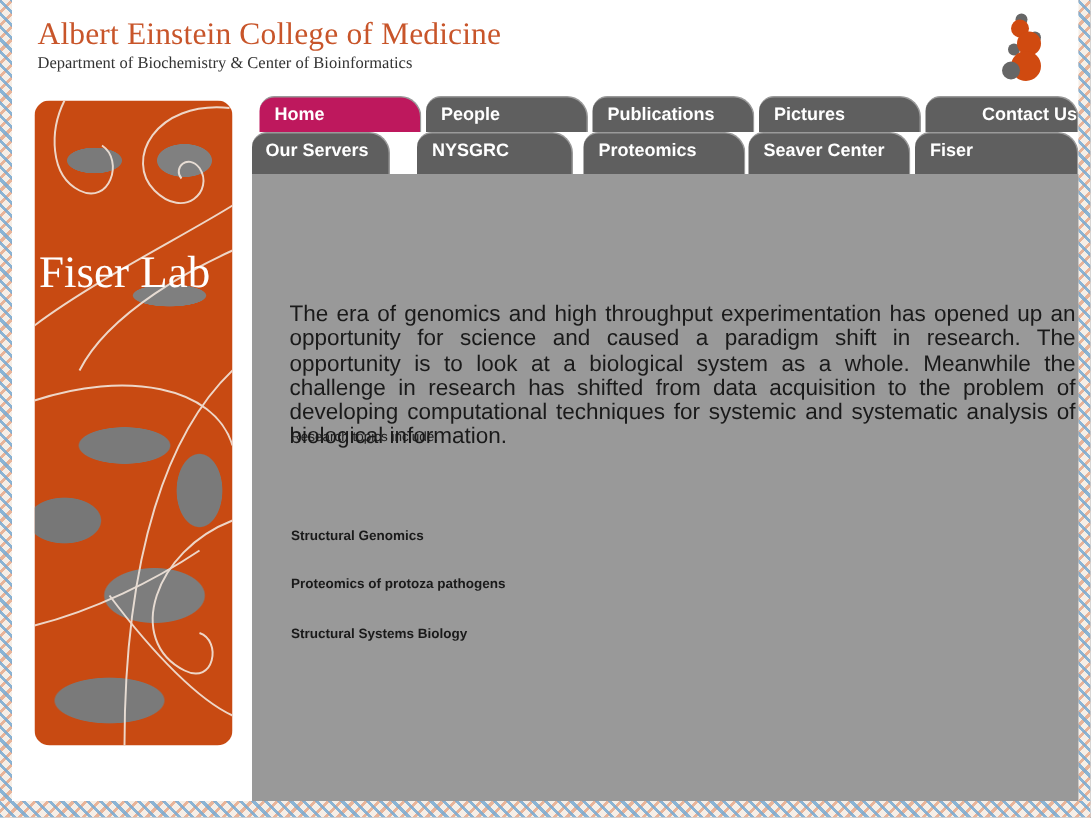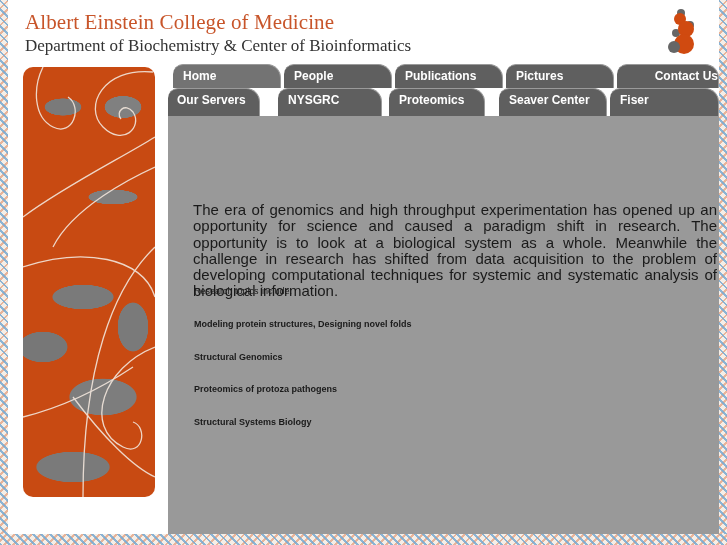--- a/index.html
+++ b/index.html
@@ -20,21 +20,21 @@
     .pat-right { right:0; top:0; width:8px; height:545px; }
     .pat-bottom { left:0; bottom:0; width:727px; height:11px; }
 
     .header-title {
       position:absolute; left:25px; top:10px;
       font-family:"Liberation Serif", serif; font-size:21px; color:#c8552a;
       letter-spacing:0.1px;
     }
     .header-sub {
       position:absolute; left:25px; top:36px;
-      font-family:"Liberation Serif", serif; font-size:17px; color:#333333;
+      font-family:"Liberation Serif", serif; font-size:11px; color:#333333;
     }
     .logo { position:absolute; left:662px; top:6px; width:40px; height:50px; }
 
     
     .banner {
       position:absolute; left:23px; top:67px; width:132px; height:430px;
       border-radius:10px; overflow:hidden;
       background-color:#c84a12;
       background-image:
         radial-gradient(ellipse 30px 14px at 40px 40px, #7a7a7a 60%, transparent 62%),
@@ -55,21 +55,21 @@
 
     
     .tab {
       position:absolute; height:24px; box-sizing:border-box;
       background:#5f5f5f; color:#ffffff;
       border-top-left-radius:10px; border-top-right-radius:14px;
       border-top:1px solid #9a9a9a; border-right:1px solid #9a9a9a;
       font-size:12px; font-weight:bold; padding:4px 0 0 10px;
       white-space:nowrap; cursor:pointer;
     }
-    .tab.active { background:#737373; }
+    .tab.active { background:#be185d; }
     .row1 { top:64px; }
     .row2 { top:88px; height:28px; }
 
     
     .content {
       position:absolute; left:168px; top:116px; width:551px; height:418px;
       background:#999999;
     }
     .content-heading {
       position:absolute; left:26px; top:43px;
@@ -115,20 +115,21 @@
       <path d="M130,5 C80,0 60,40 80,60 C100,80 120,60 110,45 C102,35 92,45 98,52"></path>
       <path d="M0,150 C40,120 100,90 132,70"></path>
       <path d="M30,180 C50,140 110,110 132,100"></path>
       <path d="M0,200 C60,180 120,190 132,230"></path>
       <path d="M60,430 C60,300 90,220 132,180"></path>
       <path d="M0,350 C40,340 80,320 110,300"></path>
       <path d="M132,280 C80,300 60,360 100,380 C120,390 125,360 110,355"></path>
       <path d="M50,330 C80,370 110,400 132,410"></path>
     </g>
   </svg>
+  <div class="banner-title">Fiser Lab</div>
 </div>
 
 <div class="tab row1 active" style="left:173px;width:108px;">
   <span>Home</span>
 </div>
 <div class="tab row1" style="left:284px;width:108px;">
   <span>People</span>
 </div>
 <div class="tab row1" style="left:395px;width:108px;">
   <span>Publications</span>
@@ -139,30 +140,29 @@
 <div class="tab row1" style="left:617px;width:102px;text-align:right;">
   <span>Contact Us</span>
 </div>
 
 <div class="tab row2" style="left:168px;width:92px;padding-left:9px;">
   <span>Our Servers</span>
 </div>
 <div class="tab row2" style="left:278px;width:104px;">
   <span>NYSGRC</span>
 </div>
-<div class="tab row2" style="left:389px;width:96px;">
+<div class="tab row2" style="left:389px;width:108px;">
   <span>Proteomics</span>
 </div>
 <div class="tab row2" style="left:499px;width:108px;">
   <span>Seaver Center</span>
 </div>
 <div class="tab row2" style="left:610px;width:109px;">
   <span>Fiser</span>
 </div>
 
 <div class="content">
   <div class="content-para">The era of genomics and high throughput experimentation has opened up an opportunity for science and caused a paradigm shift in research. The opportunity is to look at a biological system as a whole. Meanwhile the challenge in research has shifted from data acquisition to the problem of developing computational techniques for systemic and systematic analysis of biological information.</div>
   <div class="content-intro">Research topics include:</div>
-  <div class="topic" style="top:203px;">Modeling protein structures, Designing novel folds</div>
   <div class="topic" style="top:236px;">Structural Genomics</div>
   <div class="topic" style="top:268px;">Proteomics of protoza pathogens</div>
   <div class="topic" style="top:301px;">Structural Systems Biology</div>
 </div>
 
 </body></html>

